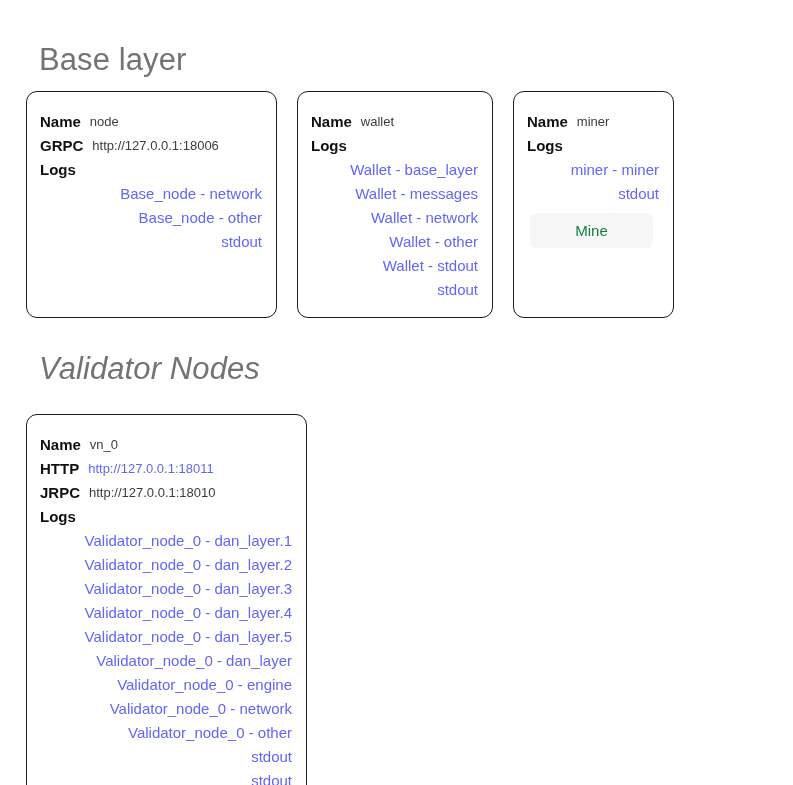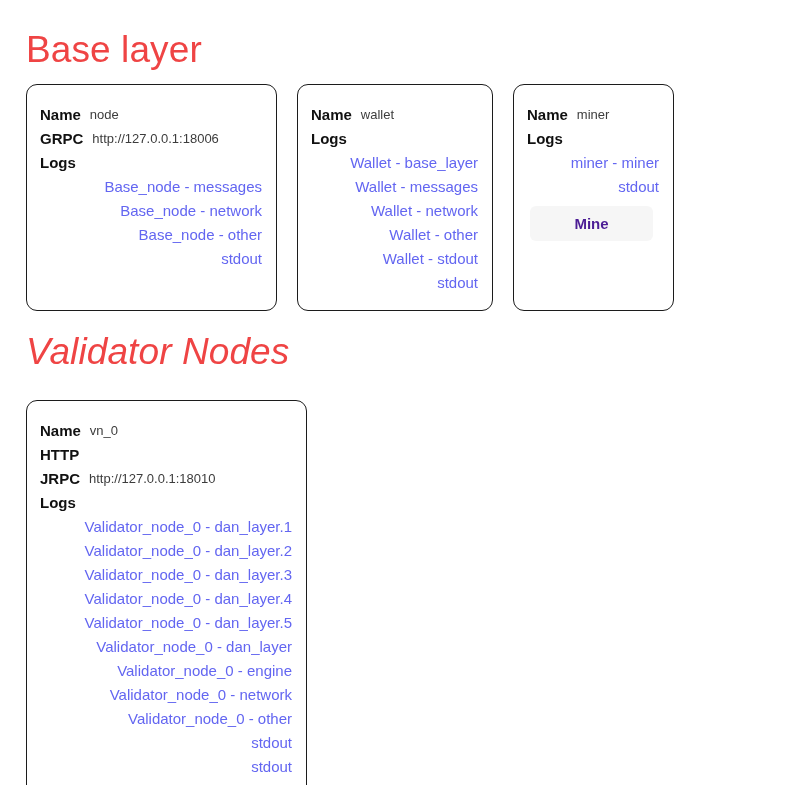--- a/index.html
+++ b/index.html
@@ -16,24 +16,24 @@
     overflow: hidden;
     position: relative;
   }
 
   .page {
     padding: 0 0 0 26px;
     box-sizing: border-box;
   }
 
   h2.section-heading {
-    font-size: 37px;
+    font-size: 31px;
     font-weight: 400;
-    color: #ef4444;
-    margin: 0;
+    color: #737373;
+    margin: 13px;
     padding: 0;
     letter-spacing: 0.1px;
     line-height: 1;
   }
 
   #base-layer-heading { padding-top: 31px; }
   #validator-heading  { padding-top: 22px; font-style: italic; }
 
   .card-row {
     display: flex;
@@ -101,22 +101,22 @@
   .mine-button {
     display: block;
     width: 123px;
     margin: 7px 0 0 3px;
     padding: 9px 0;
     background: #f6f6f6;
     border: none;
     border-radius: 6px;
     font-family: "Liberation Sans", sans-serif;
     font-size: 15px;
-    font-weight: 700;
-    color: #4c1d95;
+    font-weight: 400;
+    color: #15803d;
     cursor: pointer;
   }
 </style>
 </head>
 <body>
 
 <div class="page">
 
   <h2 class="section-heading" id="base-layer-heading">Base layer</h2>
 
@@ -126,21 +126,20 @@
       <div class="kv">
         <span class="k">Name</span>
         <span class="v">node</span>
       </div>
       <div class="kv">
         <span class="k">GRPC</span>
         <span class="v">http://127.0.0.1:18006</span>
       </div>
       <div class="logs-label">Logs</div>
       <div class="log-list">
-        <a class="log-item">Base_node - messages</a>
         <a class="log-item">Base_node - network</a>
         <a class="log-item">Base_node - other</a>
         <a class="log-item">stdout</a>
       </div>
     </div>
 
     <div class="card wallet-node">
       <div class="kv">
         <span class="k">Name</span>
         <span class="v">wallet</span>
@@ -175,20 +174,21 @@
 
   <div class="card-row">
 
     <div class="card validator">
       <div class="kv">
         <span class="k">Name</span>
         <span class="v">vn_0</span>
       </div>
       <div class="kv">
         <span class="k">HTTP</span>
+        <a class="v link">http://127.0.0.1:18011</a>
       </div>
       <div class="kv">
         <span class="k">JRPC</span>
         <span class="v">http://127.0.0.1:18010</span>
       </div>
       <div class="logs-label">Logs</div>
       <div class="log-list">
         <a class="log-item">Validator_node_0 - dan_layer.1</a>
         <a class="log-item">Validator_node_0 - dan_layer.2</a>
         <a class="log-item">Validator_node_0 - dan_layer.3</a>

